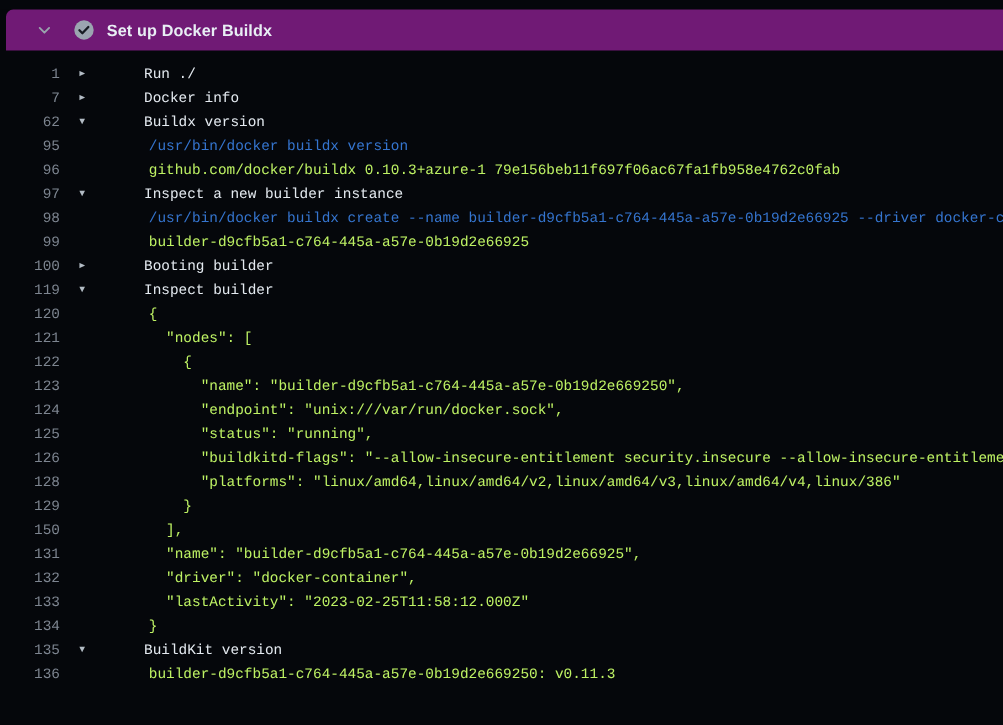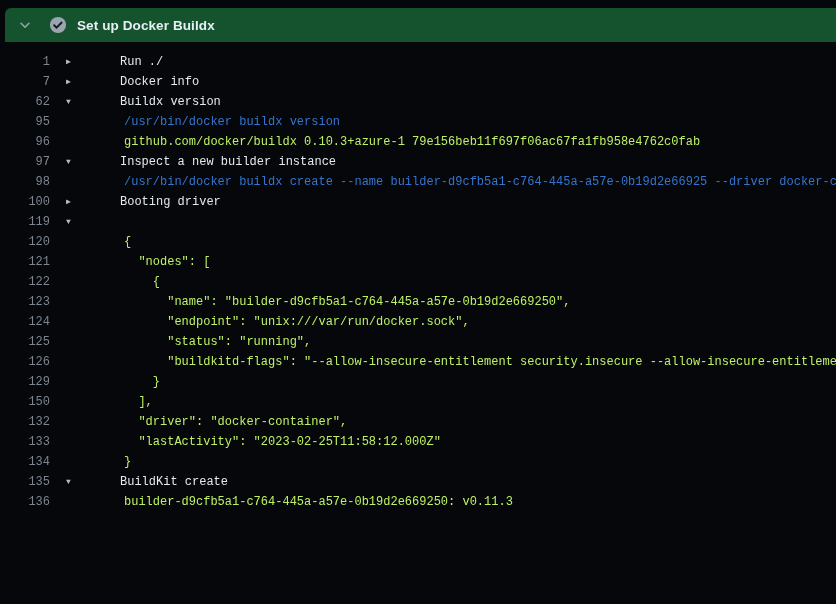--- a/index.html
+++ b/index.html
@@ -8,25 +8,25 @@
     background: #05070b;
     overflow: hidden;
     font-family: "Liberation Sans", sans-serif;
   }
   .log-viewer { width: 836px; height: 604px; background: #05070b; }
 
   
   .step-header {
     margin: 8px 0 0 5px;
     height: 34px;
-    background: #14532d;
+    background: #701a75;
     border-radius: 6px 0 0 0;
     display: flex;
     align-items: center;
-    padding-left: 12px;
+    padding-left: 24px;
     cursor: pointer;
   }
   .chevron { width: 16px; height: 16px; display: inline-flex; align-items: center; justify-content: center; }
   .status-icon { margin-left: 16px; width: 18px; height: 18px; display: inline-flex; }
   .step-title {
     margin-left: 10px;
     color: #e8eef4;
     font-size: 13.5px;
     font-weight: 600;
     letter-spacing: 0.1px;
@@ -111,27 +111,31 @@
     <span class="line-content"><span class="line-text">github.com/docker/buildx 0.10.3+azure-1 79e156beb11f697f06ac67fa1fb958e4762c0fab</span></span>
   </div>
       <div class="log-row group">
     <span class="line-num">97</span>
     <span class="line-content"><span class="toggle">▼</span><span class="line-text">Inspect a new builder instance</span></span>
   </div>
       <div class="log-row cmd">
     <span class="line-num">98</span>
     <span class="line-content"><span class="line-text">/usr/bin/docker buildx create --name builder-d9cfb5a1-c764-445a-a57e-0b19d2e66925 --driver docker-container</span></span>
   </div>
+      <div class="log-row out">
+    <span class="line-num">99</span>
+    <span class="line-content"><span class="line-text">builder-d9cfb5a1-c764-445a-a57e-0b19d2e66925</span></span>
+  </div>
       <div class="log-row group">
     <span class="line-num">100</span>
-    <span class="line-content"><span class="toggle">▶</span><span class="line-text">Booting driver</span></span>
+    <span class="line-content"><span class="toggle">▶</span><span class="line-text">Booting builder</span></span>
   </div>
       <div class="log-row group">
     <span class="line-num">119</span>
-    <span class="line-content"><span class="toggle">▼</span></span>
+    <span class="line-content"><span class="toggle">▼</span><span class="line-text">Inspect builder</span></span>
   </div>
       <div class="log-row out">
     <span class="line-num">120</span>
     <span class="line-content"><span class="line-text">{</span></span>
   </div>
       <div class="log-row out">
     <span class="line-num">121</span>
     <span class="line-content"><span class="line-text">  "nodes": [</span></span>
   </div>
       <div class="log-row out">
@@ -148,42 +152,50 @@
   </div>
       <div class="log-row out">
     <span class="line-num">125</span>
     <span class="line-content"><span class="line-text">      "status": "running",</span></span>
   </div>
       <div class="log-row out">
     <span class="line-num">126</span>
     <span class="line-content"><span class="line-text">      "buildkitd-flags": "--allow-insecure-entitlement security.insecure --allow-insecure-entitlement network.host",</span></span>
   </div>
       <div class="log-row out">
+    <span class="line-num">128</span>
+    <span class="line-content"><span class="line-text">      "platforms": "linux/amd64,linux/amd64/v2,linux/amd64/v3,linux/amd64/v4,linux/386"</span></span>
+  </div>
+      <div class="log-row out">
     <span class="line-num">129</span>
     <span class="line-content"><span class="line-text">    }</span></span>
   </div>
       <div class="log-row out">
     <span class="line-num">150</span>
     <span class="line-content"><span class="line-text">  ],</span></span>
   </div>
       <div class="log-row out">
+    <span class="line-num">131</span>
+    <span class="line-content"><span class="line-text">  "name": "builder-d9cfb5a1-c764-445a-a57e-0b19d2e66925",</span></span>
+  </div>
+      <div class="log-row out">
     <span class="line-num">132</span>
     <span class="line-content"><span class="line-text">  "driver": "docker-container",</span></span>
   </div>
       <div class="log-row out">
     <span class="line-num">133</span>
     <span class="line-content"><span class="line-text">  "lastActivity": "2023-02-25T11:58:12.000Z"</span></span>
   </div>
       <div class="log-row out">
     <span class="line-num">134</span>
     <span class="line-content"><span class="line-text">}</span></span>
   </div>
       <div class="log-row group">
     <span class="line-num">135</span>
-    <span class="line-content"><span class="toggle">▼</span><span class="line-text">BuildKit create</span></span>
+    <span class="line-content"><span class="toggle">▼</span><span class="line-text">BuildKit version</span></span>
   </div>
       <div class="log-row out">
     <span class="line-num">136</span>
     <span class="line-content"><span class="line-text">builder-d9cfb5a1-c764-445a-a57e-0b19d2e669250: v0.11.3</span></span>
   </div>
     </div>
 
 </div>
 
 </body></html>

